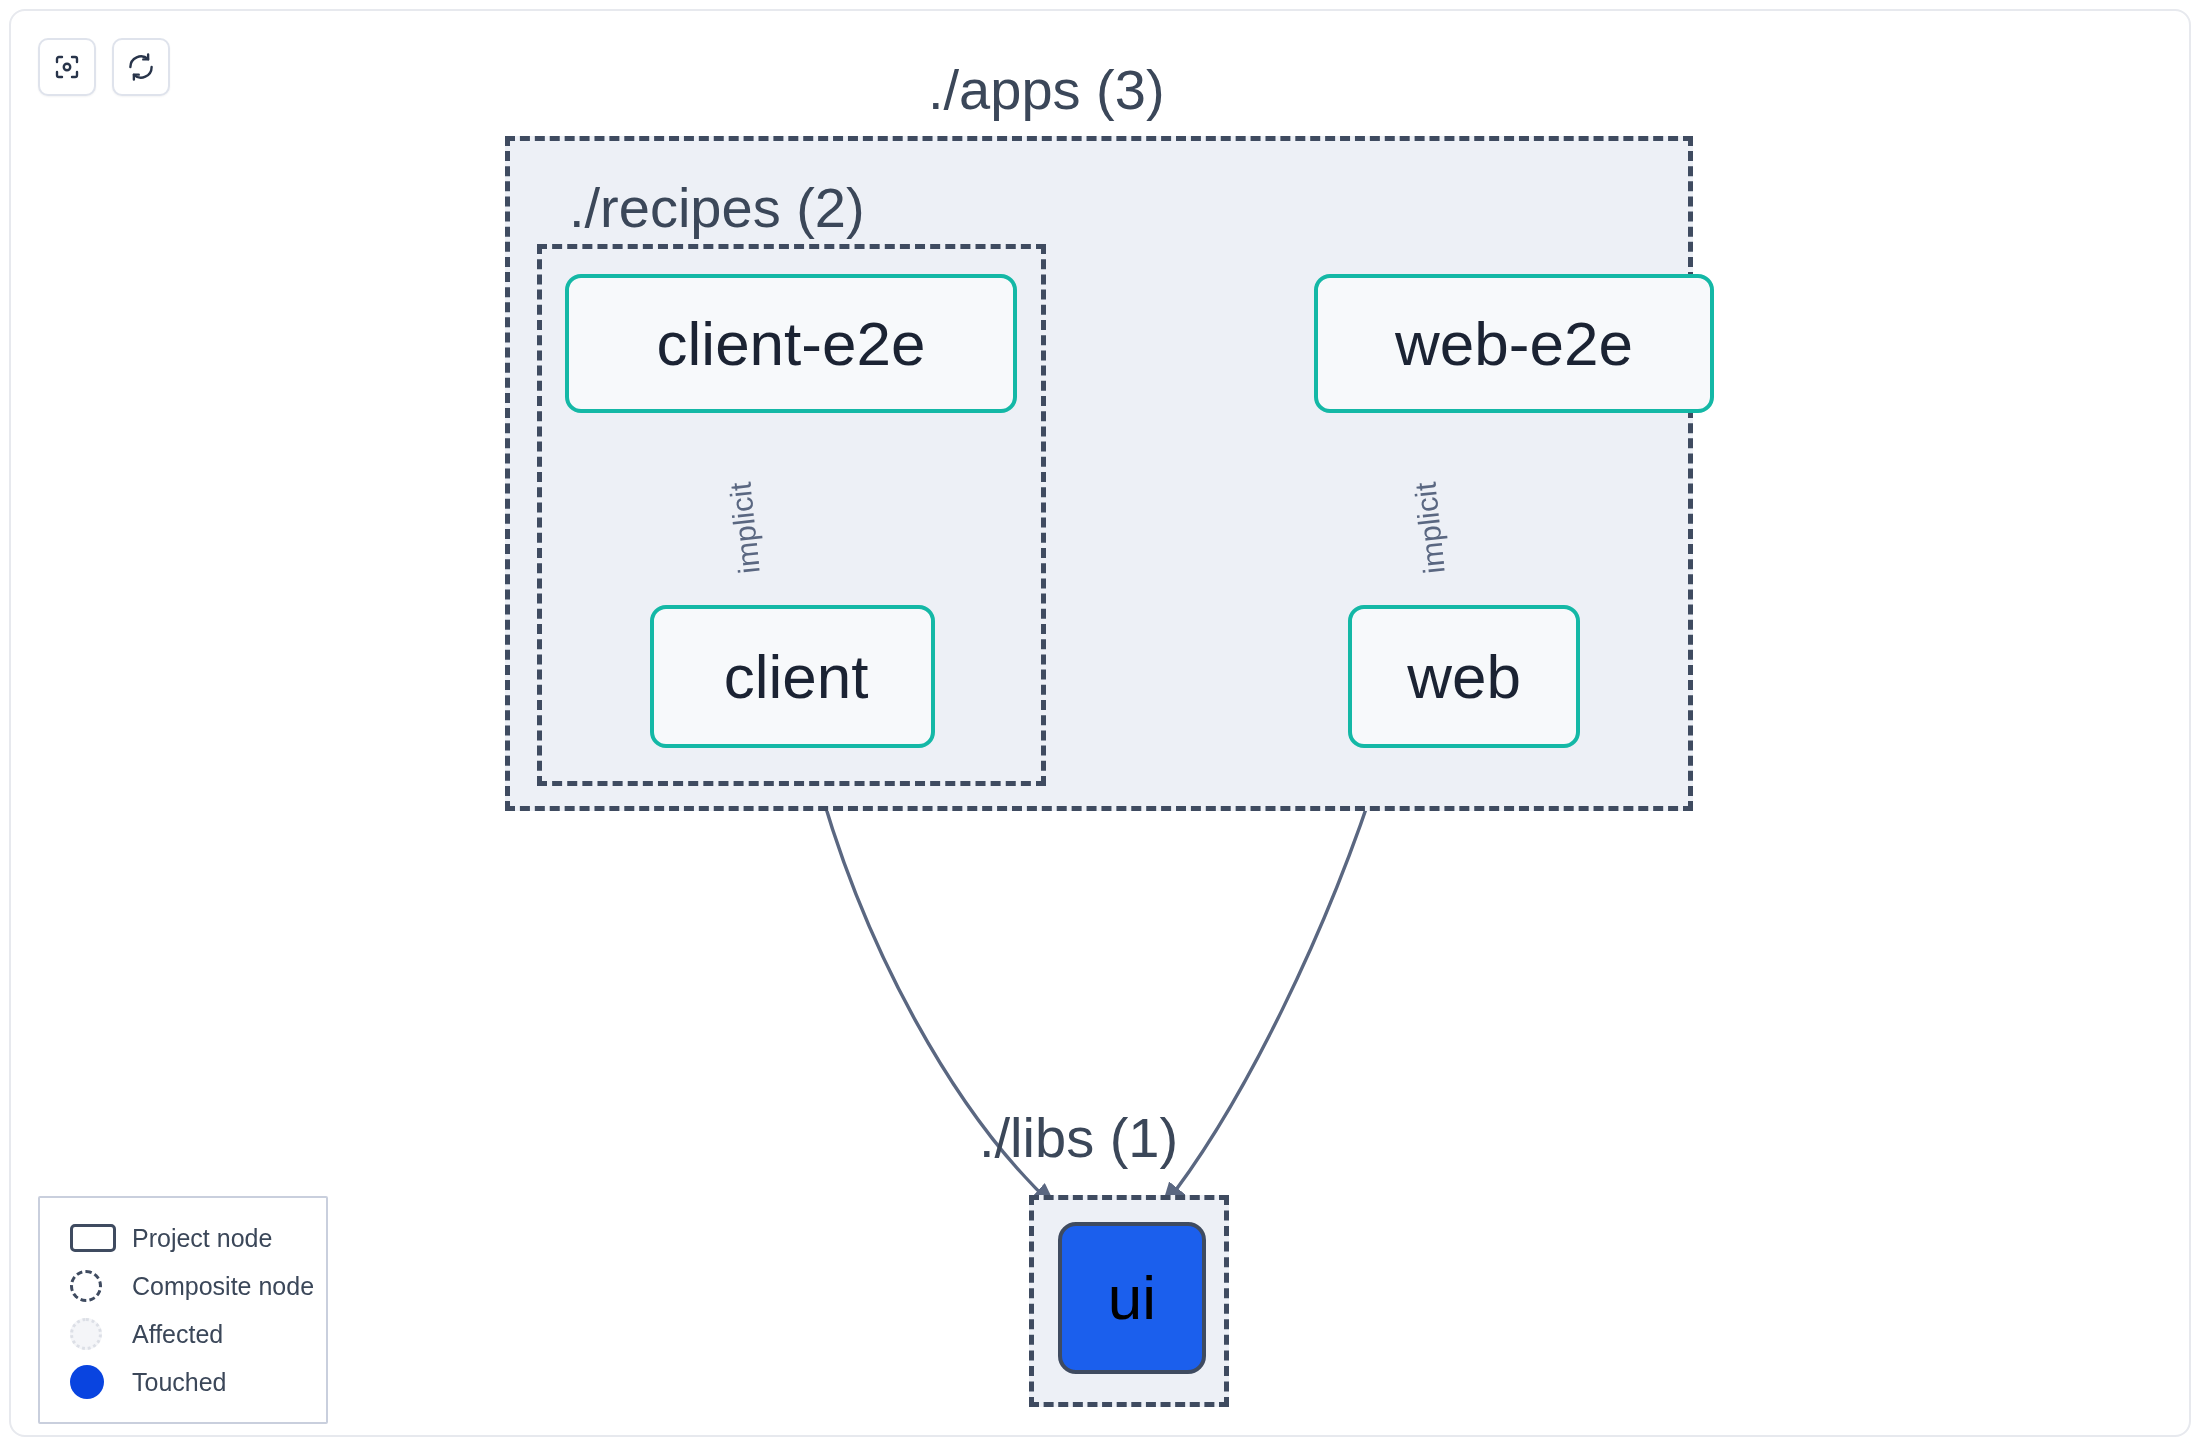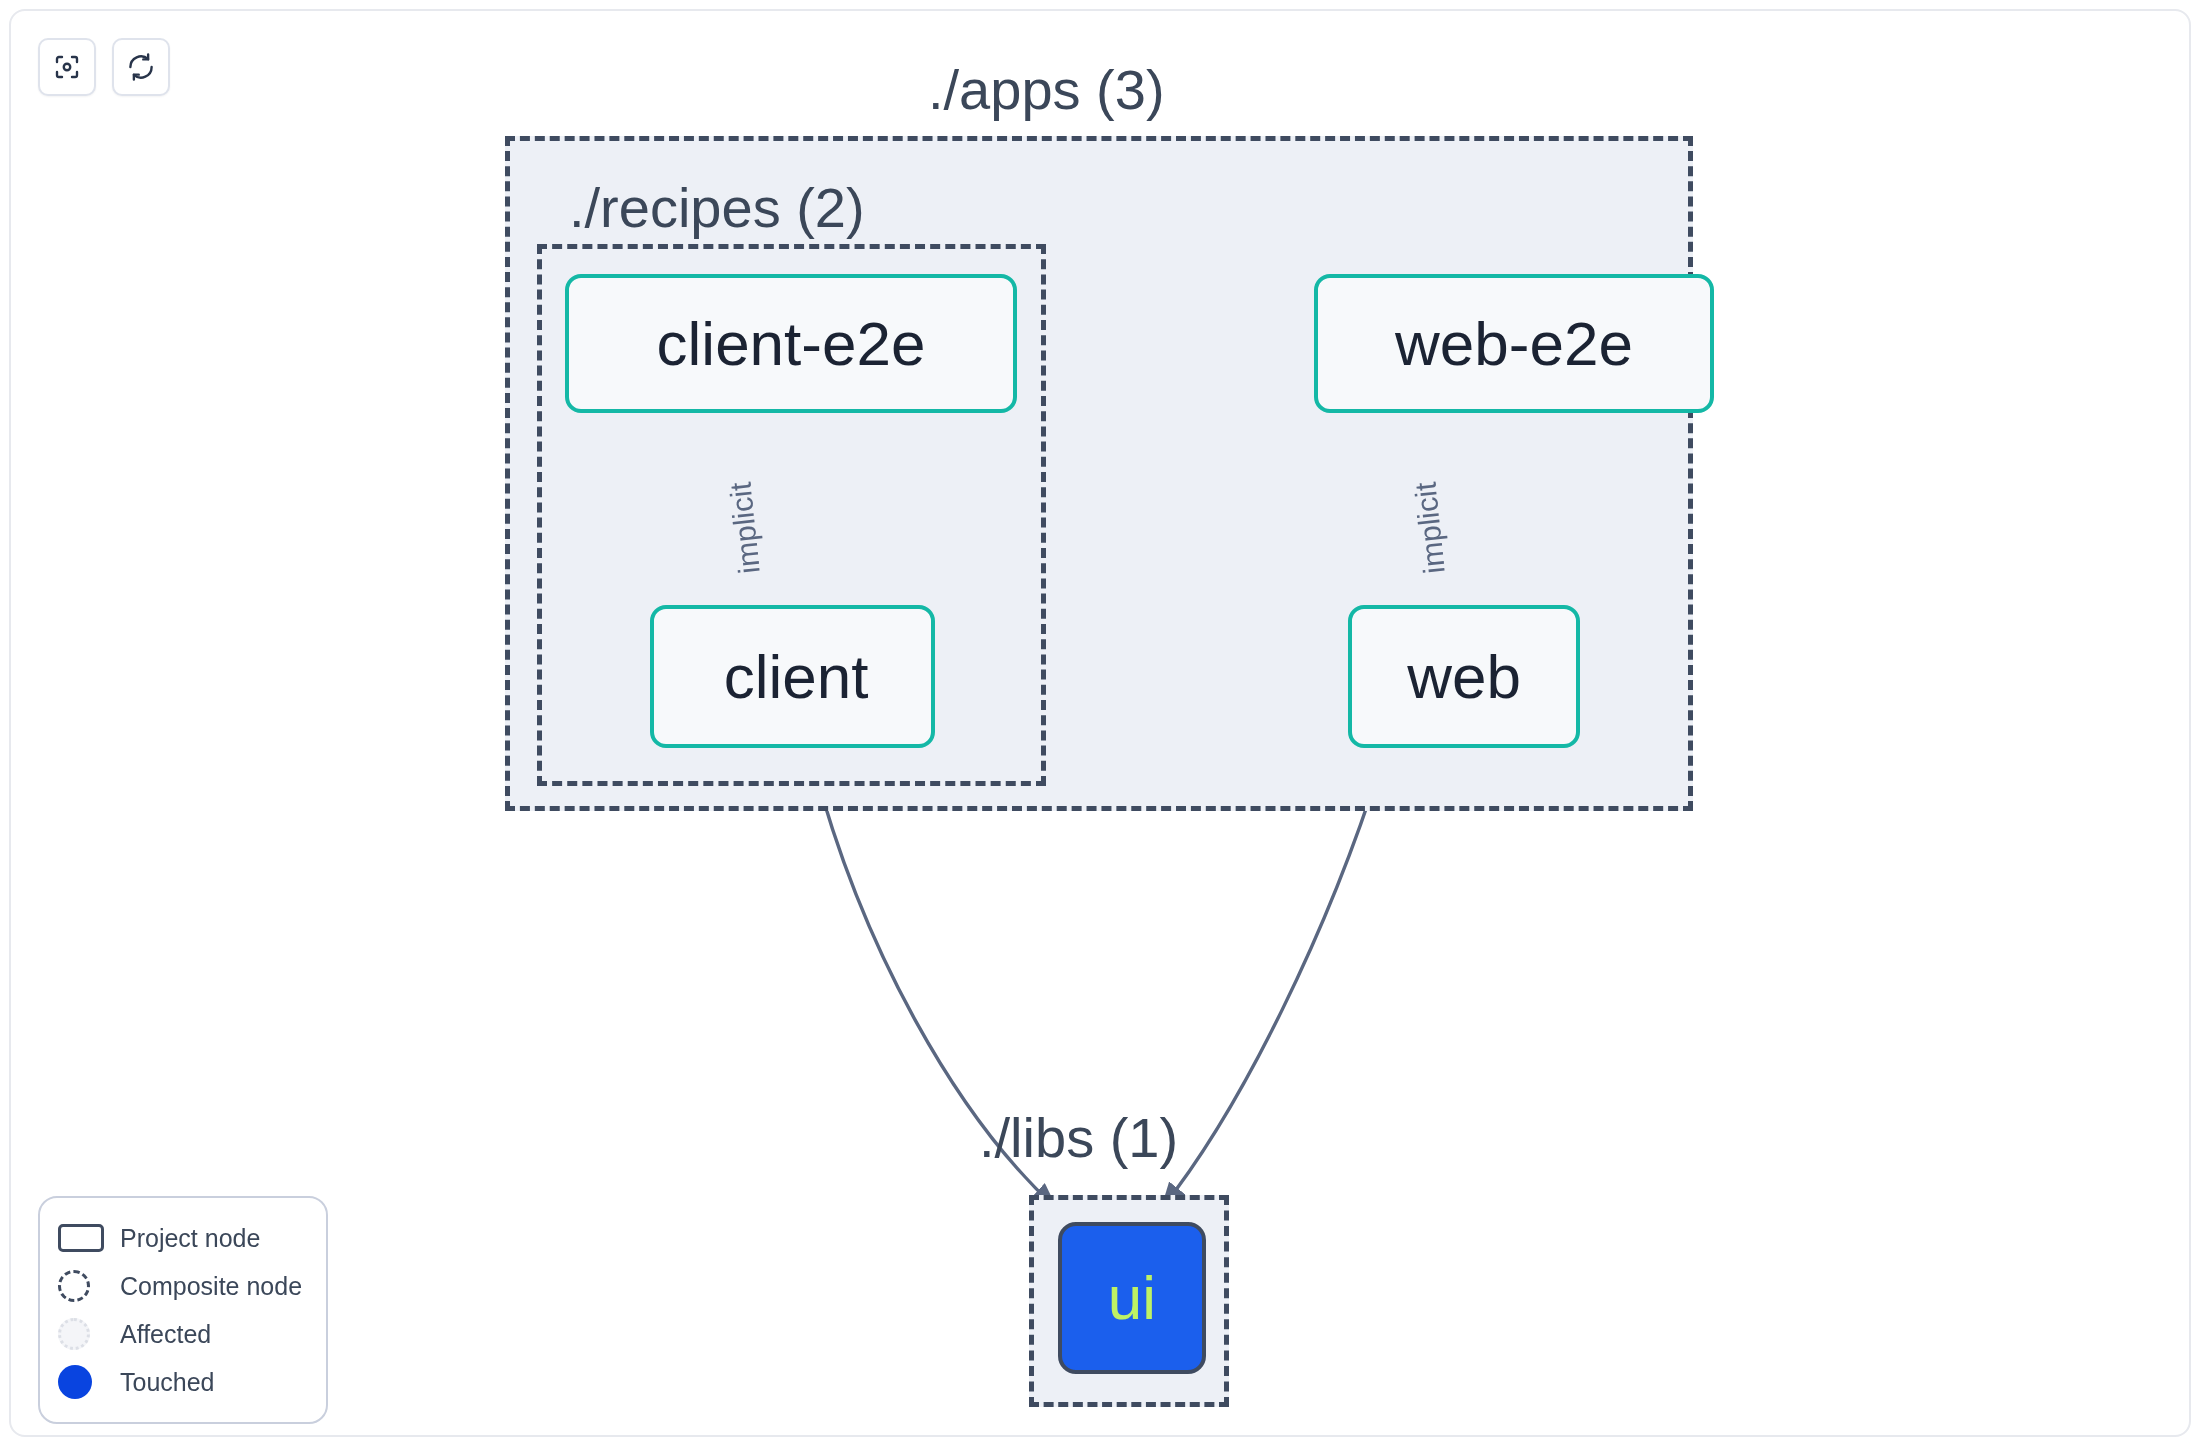--- a/index.html
+++ b/index.html
@@ -109,21 +109,21 @@
   #node-ui {
     position: absolute;
     z-index: 22;
     left:1058px; top:1222px; width:148px; height:152px;
     background: #1b5fed;
     border: 4px solid #3f4b60;
     border-radius: 18px;
     display: flex;
     align-items: center;
     justify-content: center;
-    color: #bef264;
+    color: #000000;
     font-size: 62px;
     line-height: 1;
     cursor: pointer;
     font-family: "Liberation Sans", "DejaVu Sans", sans-serif;
   }
 
   
   .edge-label {
     position: absolute;
     z-index: 20;
@@ -137,23 +137,23 @@
   }
   #edge-label-1 { left:735px;  top:575px; }
   #edge-label-2 { left:1420px; top:575px; }
 
   
   #legend {
     position: absolute;
     left: 38px; top: 1196px;
     width: 290px;
     border: 2px solid #c9cfdd;
-    border-radius: 19px;
-    background: #ffffff;
-    padding: 16px 18px;
+    border-radius: 2px;
+    background: #ffffff;
+    padding: 16px 30px;
     z-index: 40;
   }
   .legend-row {
     display: flex;
     align-items: center;
     height: 48px;
   }
   .legend-glyph {
     width: 62px;
     display: flex;

